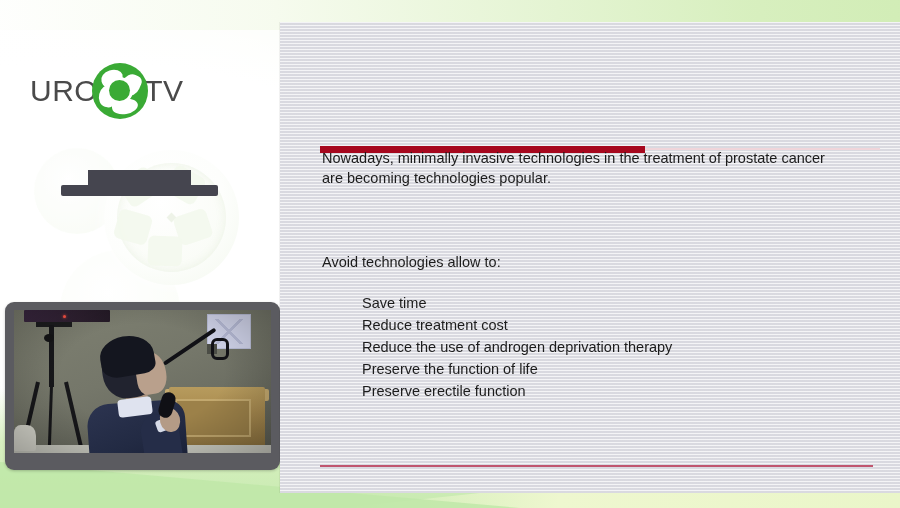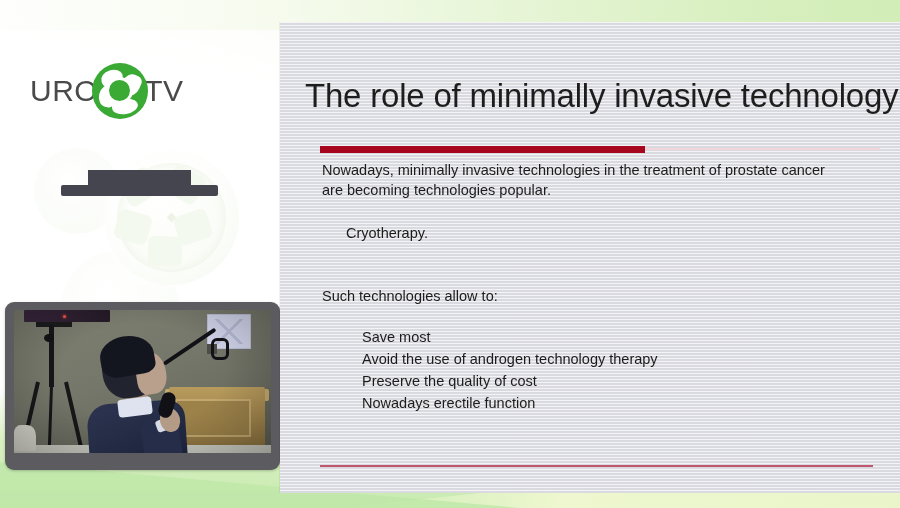--- a/index.html
+++ b/index.html
@@ -489,21 +489,21 @@
     position: absolute;
     left: 40px;
     top: 443px;
     width: 553px;
     height: 2px;
     background: #c0566f;
   }
   #slide-body {
     position: absolute;
     left: 0;
-    top: 138px;
+    top: 126px;
     right: 0;
   }
   .p-line {
     font-size: 14.5px;
     line-height: 20px;
     color: #1c1c1c;
     white-space: pre;
   }
   .lvl0 { padding-left: 42px; }
   .lvl1 { padding-left: 66px; }
@@ -583,45 +583,44 @@
       <div class="vs-bottle-cap"></div>
       <div class="vs-table"></div>
       <div class="vs-cloth"></div>
       <div class="vs-vignette"></div>
     </div>
   </div>
   <div id="monitor-neck"></div>
   <div id="monitor-base"></div>
 
   <div id="slide">
-    <div id="slide-title">The role of minimally invasive technology</div>
     <div id="rule-top"></div>
     <div id="rule-top-strong"></div>
 
     <div id="slide-body">
       <div class="p-line lvl0">Nowadays, minimally invasive technologies in the treatment of prostate cancer</div>
       <div class="p-line lvl0">are becoming technologies popular.</div>
 
       <div class="gap-md"></div>
 
       <div class="list-tight">
-        <div class="p-line lvl1">Cryotherapy.</div>
       </div>
 
       <div class="gap-md"></div>
       <div class="gap-sm"></div>
 
-      <div class="p-line lvl0">Such technologies allow to:</div>
+      <div class="p-line lvl0">Avoid technologies allow to:</div>
 
       <div class="gap-sm"></div>
 
       <div class="list-tight">
-        <div class="p-line lvl2">Save most</div>
-        <div class="p-line lvl2">Avoid the use of androgen technology therapy</div>
-        <div class="p-line lvl2">Preserve the quality of cost</div>
-        <div class="p-line lvl2">Nowadays erectile function</div>
+        <div class="p-line lvl2">Save time</div>
+        <div class="p-line lvl2">Reduce treatment cost</div>
+        <div class="p-line lvl2">Reduce the use of androgen deprivation therapy</div>
+        <div class="p-line lvl2">Preserve the function of life</div>
+        <div class="p-line lvl2">Preserve erectile function</div>
       </div>
     </div>
 
     <div id="rule-bottom"></div>
   </div>
 
 </div>
 
 </body></html>

